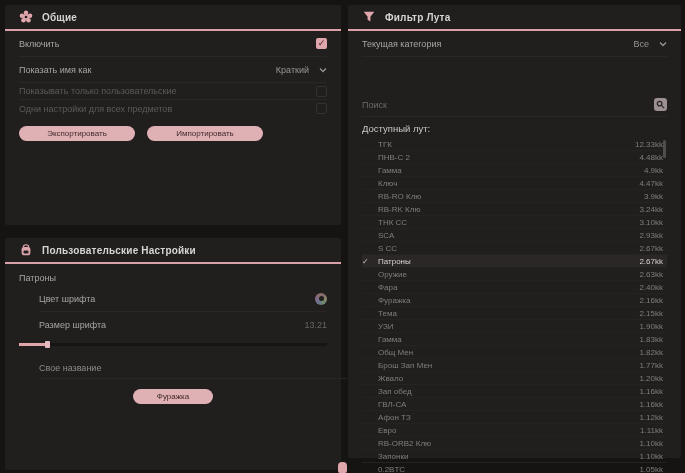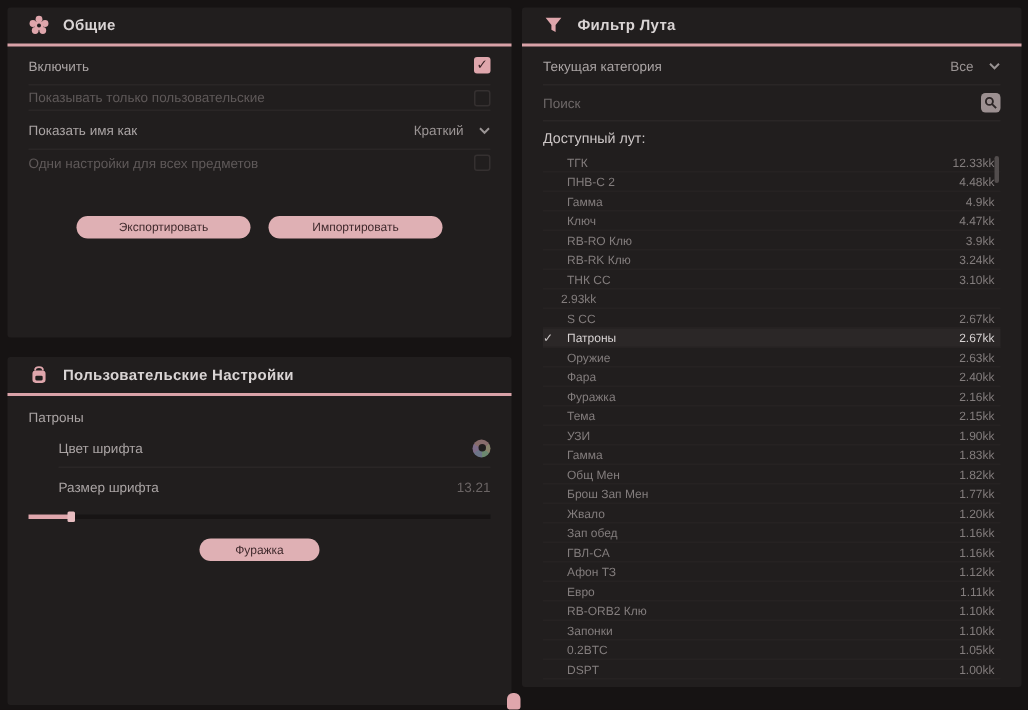--- a/index.html
+++ b/index.html
@@ -14,21 +14,21 @@
   .row { display:flex; justify-content:space-between; align-items:center;
          border-bottom:1px solid #2a2626; font-size:9px; color:#aaa4a4; }
   .row.tall { height:26px; }
   .row.short { height:17px; }
   .row.dim { color:#5f5959; }
   .checkbox { width:11px; height:11px; border-radius:2px; background:#dfa6ac;
               color:#3c2326; font-size:9px; line-height:11px; text-align:center; }
   .checkbox.off { background:transparent; border:1px solid #353030; }
   .select { display:flex; align-items:center; gap:10px; color:#9a9494; font-size:9px; cursor:pointer; }
   .chev { width:8px; height:8px; }
-  .btnrow { display:flex; justify-content:center; gap:12px; margin-top:27px; }
+  .btnrow { display:flex; gap:12px; margin-top:9px; }
   .pill { background:#dfb0b4; color:#402a2d; border:none; border-radius:8px;
           font-size:8px; padding:3px 0; width:116px; text-align:center;
           font-family:"Liberation Sans", sans-serif; cursor:pointer; }
   .item-label { font-size:9px; color:#aaa4a4; margin:9px 0 3px 0; }
   .sub { margin-left:20px; }
   .colorwheel { width:12px; height:12px; border-radius:50%; position:relative;
       background:conic-gradient(#9b7a7a 0 60deg,#9b957a 0 120deg,#7a9b7f 0 180deg,
                  #7a849b 0 240deg,#8f7a9b 0 300deg,#9b7a7a 0); opacity:.85; }
   .colorwheel::after { content:""; position:absolute; left:3.5px; top:3.5px;
       width:5px; height:5px; border-radius:50%; background:#211e1e; }
@@ -38,21 +38,21 @@
   .slider .fill { position:absolute; top:4px; left:0; width:9%; height:3px; background:#dfa6ac; }
   .slider .handle { position:absolute; top:2px; left:calc(9% - 2px); width:5px; height:7px;
                     background:#e7bcc0; border-radius:1px; cursor:pointer; }
   .nameinput { width:100%; background:transparent; border:none; border-bottom:1px solid #2a2626;
                color:#aaa4a4; font-size:9px; height:22px; outline:none; margin-top:6px;
                font-family:"Liberation Sans", sans-serif; }
   .nameinput::placeholder { color:#8f8989; }
   .delrow { display:flex; justify-content:center; margin-top:10px; }
   .pill.small { width:80px; }
   .searchrow { display:flex; justify-content:space-between; align-items:center;
-               height:24px; border-bottom:1px solid #2a2626; }
+               height:24px; border-bottom:1px solid #2a2626;margin-top:36px; }
   .searchinput { flex:1; background:transparent; border:none; outline:none; color:#8f8989;
                  font-size:9px; font-family:"Liberation Sans", sans-serif; }
   .searchinput::placeholder { color:#6e6868; }
   .searchicon { width:13px; height:13px; background:#9c9091; border-radius:3px;
                 display:flex; align-items:center; justify-content:center; cursor:pointer; }
   .avail { font-size:9.5px; color:#ccc6c6; padding:6px 0 4px 0; }
   .loot-list { position:relative; }
   .loot-row { display:flex; align-items:center; height:13px; border-bottom:1px solid #262222;
               font-size:8px; color:#837d7d; cursor:pointer; }
   .loot-row .check { width:12px; flex:0 0 auto; color:#c9c4c4; font-size:8px; text-align:left; }
@@ -80,33 +80,33 @@
         </g>
       <circle cx="8" cy="8" r="1.5" fill="#211e1e"></circle>
     </svg>
     <span class="panel-title">Общие</span>
   </div>
   <div class="body-pad">
     <div class="row tall">
       <span>Включить</span>
       <span class="checkbox">✓</span>
     </div>
-    <div class="row short dim">
-      <span>Показывать только пользовательские</span>
-      <span class="checkbox off"></span>
-    </div>
     <div class="row tall">
       <span>Показать имя как</span>
       <span class="select">
         <span>Краткий</span>
         <svg class="chev" viewBox="0 0 8 8">
           <polyline points="1,2.5 4,5.5 7,2.5" fill="none" stroke="#9a9494" stroke-width="1.3"></polyline>
         </svg>
       </span>
     </div>
+    <div class="row short dim">
+      <span>Показывать только пользовательские</span>
+      <span class="checkbox off"></span>
+    </div>
     <div class="row short dim" style="border-bottom:none;">
       <span>Одни настройки для всех предметов</span>
       <span class="checkbox off"></span>
     </div>
     <div class="btnrow">
       <button class="pill">Экспортировать</button>
       <button class="pill">Импортировать</button>
     </div>
   </div>
 </div>
@@ -128,20 +128,21 @@
     </div>
     <div class="row tall sub" style="border-bottom:none;">
       <span>Размер шрифта</span>
       <span class="sizeval">13.21</span>
     </div>
     <div class="slider sub">
       <div class="track"></div>
       <div class="fill"></div>
       <div class="handle"></div>
     </div>
+    <input class="nameinput sub" placeholder="Свое название" style="">
     <div class="delrow">
       <button class="pill small">Фуражка</button>
     </div>
   </div>
 </div>
 
 <div class="panel" style="left:348px; top:5px; width:333px; height:453px;">
   <div class="panel-header">
     <svg class="picon" viewBox="0 0 16 16">
       <path d="M2 2 H14 L9.6 7.6 V13 L6.4 11.2 V7.6 Z" fill="#dfa6ac"></path>
@@ -200,20 +201,21 @@
           <span class="iname">RB-RK Клю</span>
           <span class="ival">3.24kk</span>
         </div>
         <div class="loot-row">
           <span class="check"></span>
           <span class="iname">ТНК СС</span>
           <span class="ival">3.10kk</span>
         </div>
         <div class="loot-row">
           <span class="check"></span>
+          <span class="iname">SCA</span>
           <span class="ival">2.93kk</span>
         </div>
         <div class="loot-row">
           <span class="check"></span>
           <span class="iname">S СС</span>
           <span class="ival">2.67kk</span>
         </div>
         <div class="loot-row selected">
           <span class="check">✓</span>
           <span class="iname">Патроны</span>

